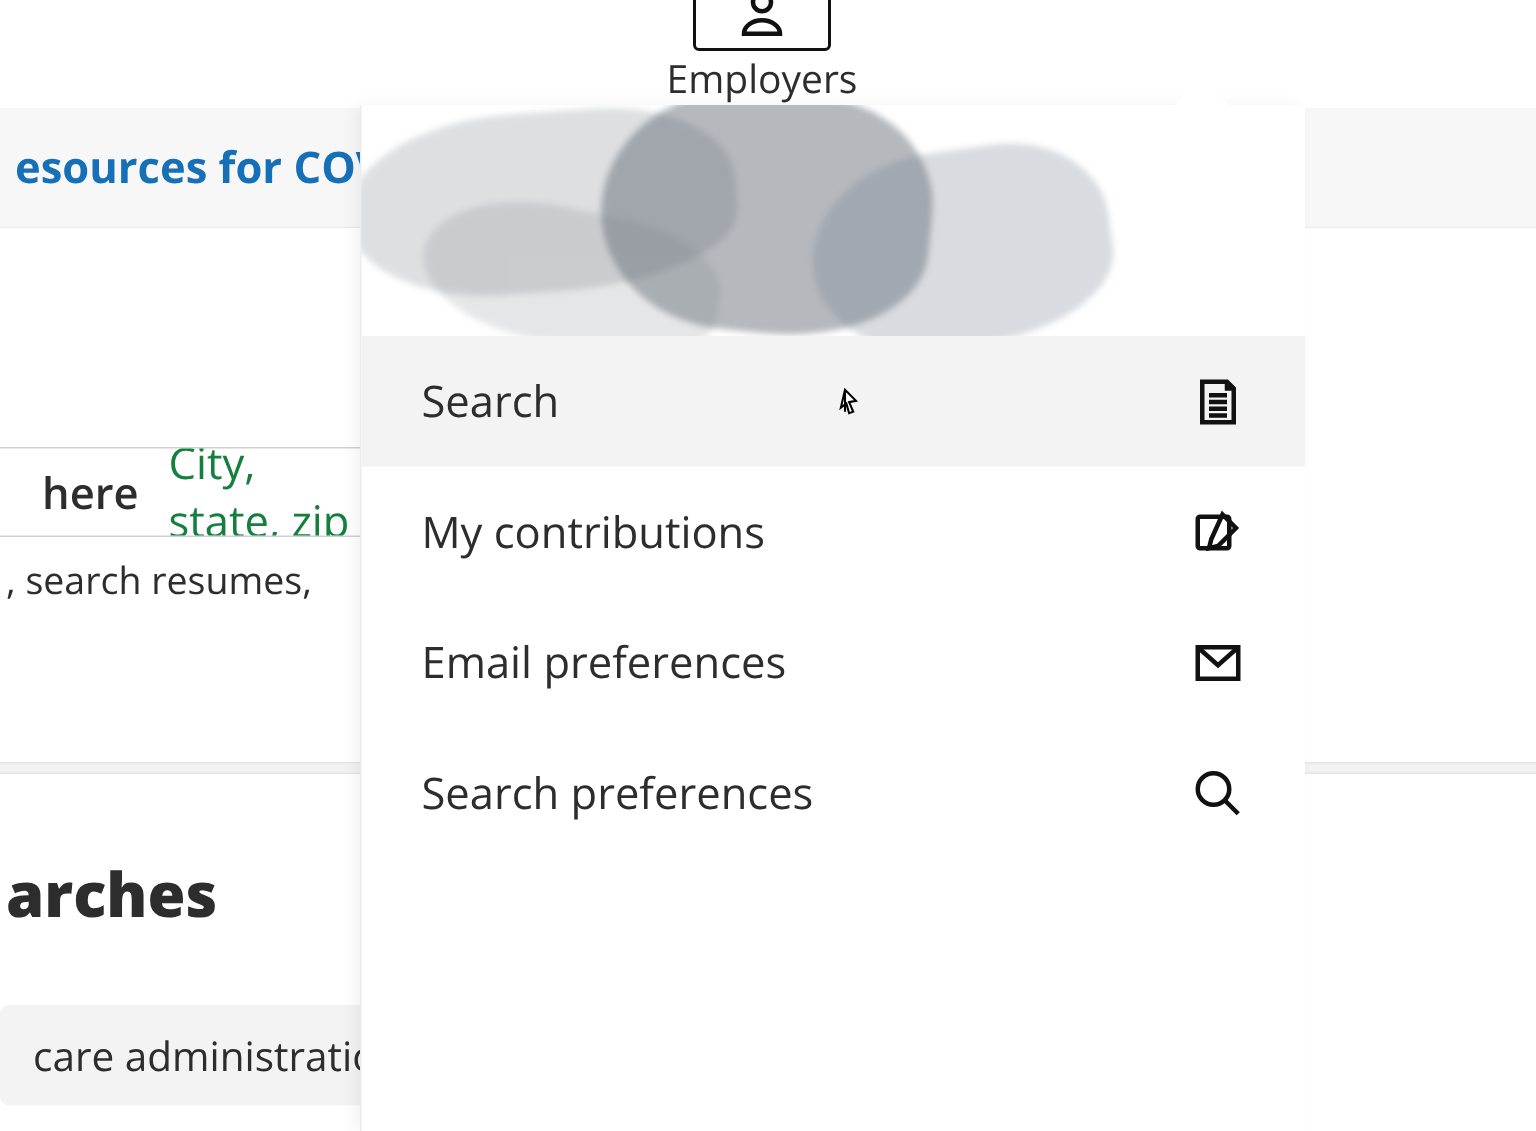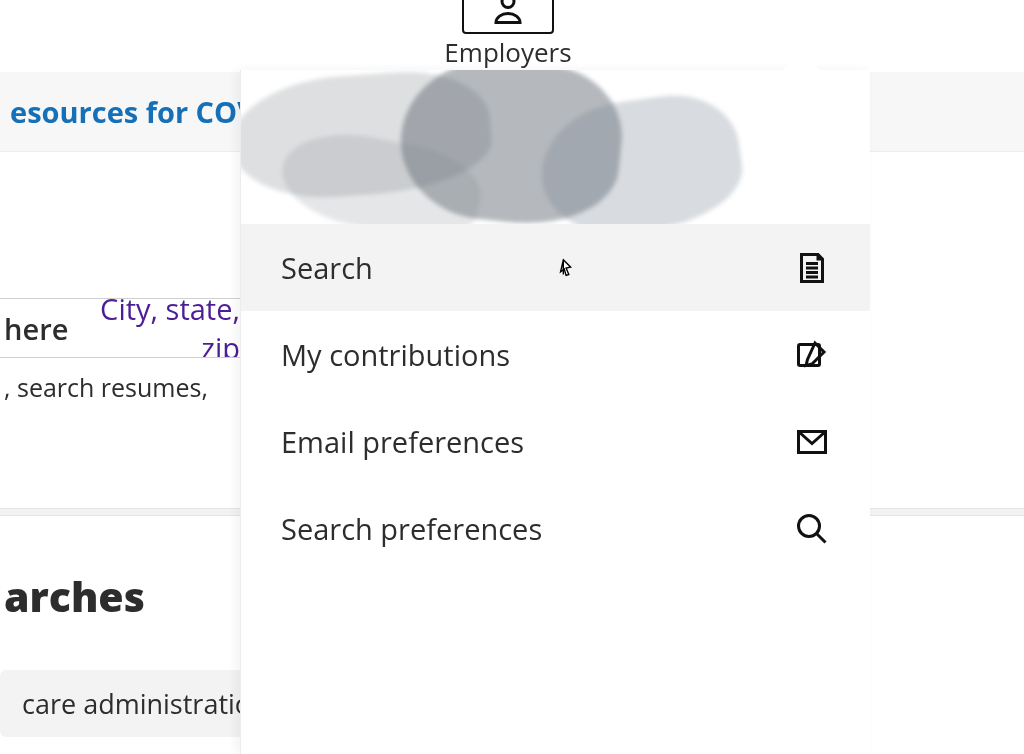--- a/index.html
+++ b/index.html
@@ -86,22 +86,22 @@
     border-top: 1px solid var(--border);
     border-bottom: 1px solid var(--border);
     display: flex;
     align-items: center;
     padding-left: 4px;
     font-size: 29px;
     gap: 20px;
     width: 240px;
     overflow: hidden;
   }
-  .search-row .where-label { font-weight: 600; }
-  .search-row .placeholder { color: #4c1d95; text-align: right; }
+  .search-row .where-label { font-weight: 600; margin-left: 24px; }
+  .search-row .placeholder { color: #15803d; }
   .sub-search {
     position: absolute;
     left: 0; top: 370px;
     font-size: 25px;
     padding-left: 4px;
     width: 240px;
     overflow: hidden;
     white-space: nowrap;
   }
 

